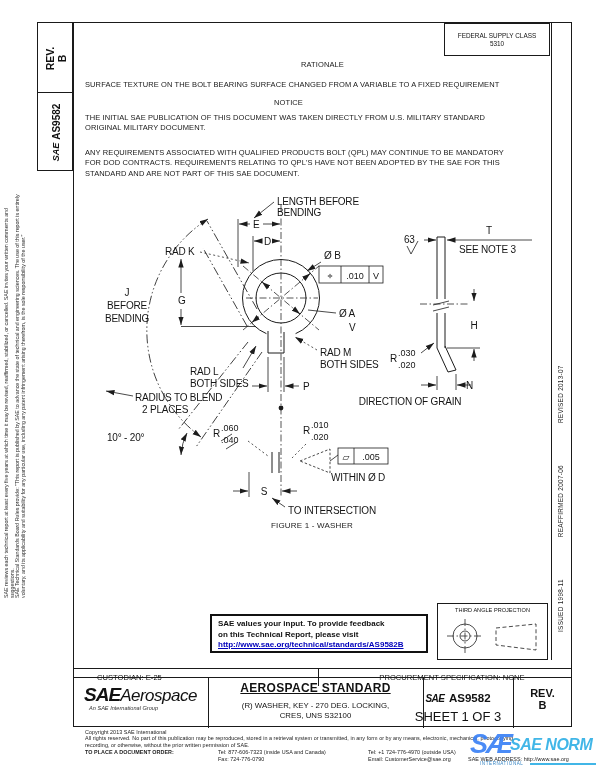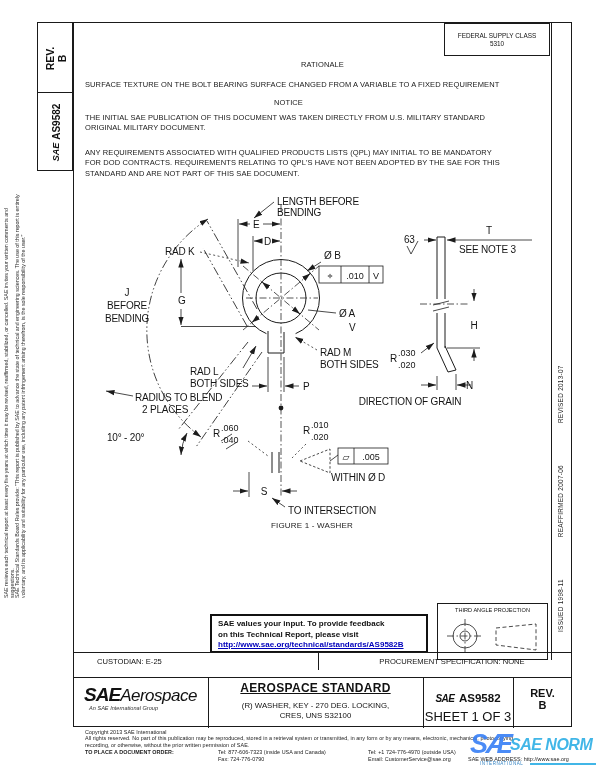--- a/index.html
+++ b/index.html
@@ -73,21 +73,21 @@
   </div>
 
   <div class="abs doc-small" style="left:73px;top:60px;width:499px;text-align:center;">RATIONALE</div>
   <div class="abs doc-small" style="left:85px;top:80px;width:470px;">SURFACE TEXTURE ON THE BOLT BEARING SURFACE CHANGED FROM A VARIABLE TO A FIXED REQUIREMENT</div>
   <div class="abs doc-small" style="left:73px;top:98px;width:431px;text-align:center;">NOTICE</div>
   <div class="abs doc-small" style="left:85px;top:113px;width:480px;line-height:10.4px;">
     <div>THE INITIAL SAE PUBLICATION OF THIS DOCUMENT WAS TAKEN DIRECTLY FROM U.S. MILITARY STANDARD</div>
     <div>ORIGINAL MILITARY DOCUMENT.</div>
   </div>
   <div class="abs doc-small" style="left:85px;top:148px;width:480px;line-height:10.4px;">
-    <div>ANY REQUIREMENTS ASSOCIATED WITH QUALIFIED PRODUCTS LISTS (QPL) MAY INITIAL TO BE MANDATORY</div>
+    <div>ANY REQUIREMENTS ASSOCIATED WITH QUALIFIED PRODUCTS BOLT (QPL) MAY CONTINUE TO BE MANDATORY</div>
     <div>FOR DOD CONTRACTS. REQUIREMENTS RELATING TO QPL'S HAVE NOT BEEN ADOPTED BY THE SAE FOR THIS</div>
     <div>STANDARD AND ARE NOT PART OF THIS SAE DOCUMENT.</div>
   </div>
 
   <svg class="abs" style="left:75px;top:192px;" width="495" height="345" viewBox="75 192 495 345">
     <defs>
       <marker id="ar" markerUnits="userSpaceOnUse" markerWidth="9" markerHeight="7" refX="8.5" refY="3.5" orient="auto-start-reverse">
         <path d="M0,0.8 L8.5,3.5 L0,6.2 Z" fill="#1c1c1c"></path>
       </marker>
     </defs>
@@ -299,21 +299,21 @@
     <div style="text-align:center;font-size:5.6px;margin-top:3px;">THIRD ANGLE PROJECTION</div>
     <svg width="109" height="42" viewBox="0 0 109 42" style="display:block;margin-top:1px;">
       <circle class="thin" cx="27" cy="22" r="12"></circle>
       <circle class="thin" cx="27" cy="22" r="5"></circle>
       <line class="cl" x1="9" y1="22" x2="45" y2="22"></line>
       <line class="cl" x1="27" y1="5" x2="27" y2="39"></line>
       <path class="thin" d="M58,14 L98,10 L98,36 L58,31 Z" stroke-dasharray="4 2.5"></path>
     </svg>
   </div>
 
-  <div class="abs" style="left:73px;top:652px;width:499px;height:17px;border-top:1.5px solid #1a1a1a;font-size:7.6px;">
+  <div class="abs" style="left:73px;top:668px;width:499px;height:17px;border-top:1.5px solid #1a1a1a;font-size:7.6px;">
     <div class="abs" style="left:24px;top:4px;">CUSTODIAN: E-25</div>
     <div class="abs" style="left:245px;top:0;height:17px;border-left:1.2px solid #1a1a1a;"></div>
     <div class="abs" style="left:245px;top:4px;width:268px;text-align:center;">PROCUREMENT SPECIFICATION: NONE</div>
   </div>
 
   <div class="abs" style="left:73px;top:677px;width:499px;height:50px;border-top:1.5px solid #1a1a1a;">
     <div class="abs" style="left:135px;top:0;height:50px;border-left:1.5px solid #1a1a1a;"></div>
     <div class="abs" style="left:350px;top:0;height:50px;border-left:1.5px solid #1a1a1a;"></div>
     <div class="abs" style="left:440px;top:0;height:50px;border-left:1.5px solid #1a1a1a;"></div>
 
@@ -321,21 +321,21 @@
       <span style="font-weight:bold;font-style:italic;font-size:19px;letter-spacing:-1px;">SAE</span><span style="font-style:italic;font-size:17px;letter-spacing:-.5px;">Aerospace</span>
       <div style="font-size:5.6px;font-style:italic;text-align:left;margin-left:16px;margin-top:-1px;color:#333;">An SAE International Group</div>
     </div>
 
     <div class="abs" style="left:135px;top:3px;width:215px;text-align:center;">
       <div style="font-weight:bold;font-size:12px;text-decoration:underline;letter-spacing:.3px;">AEROSPACE STANDARD</div>
       <div style="font-size:7.8px;margin-top:6px;">(R) WASHER, KEY - 270 DEG. LOCKING,</div>
       <div style="font-size:7.8px;margin-top:1px;">CRES, UNS S32100</div>
     </div>
 
-    <div class="abs" style="left:350px;top:10px;width:90px;text-align:center;">
+    <div class="abs" style="left:340px;top:10px;width:90px;text-align:center;">
       <div>
         <span style="font-weight:bold;font-style:italic;font-size:10px;letter-spacing:-.5px;">SAE</span>
         <span style="font-weight:bold;font-size:11.5px;">AS9582</span>
       </div>
       <div style="font-size:13px;margin-top:3px;">SHEET 1 OF 3</div>
     </div>
 
     <div class="abs" style="left:440px;top:9px;width:59px;text-align:center;font-weight:bold;font-size:11px;">
       <div>REV.</div>
       <div>B</div>

